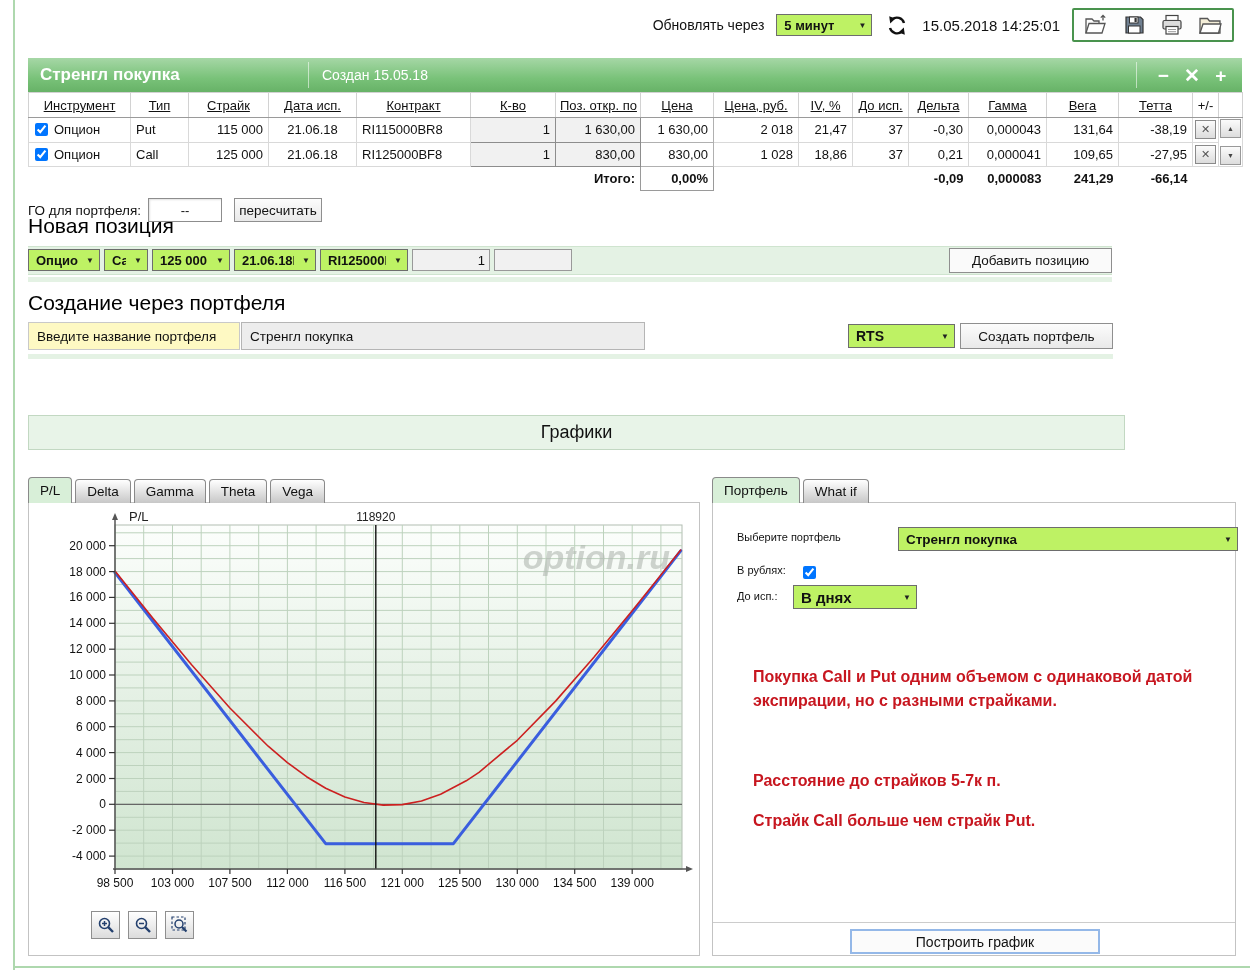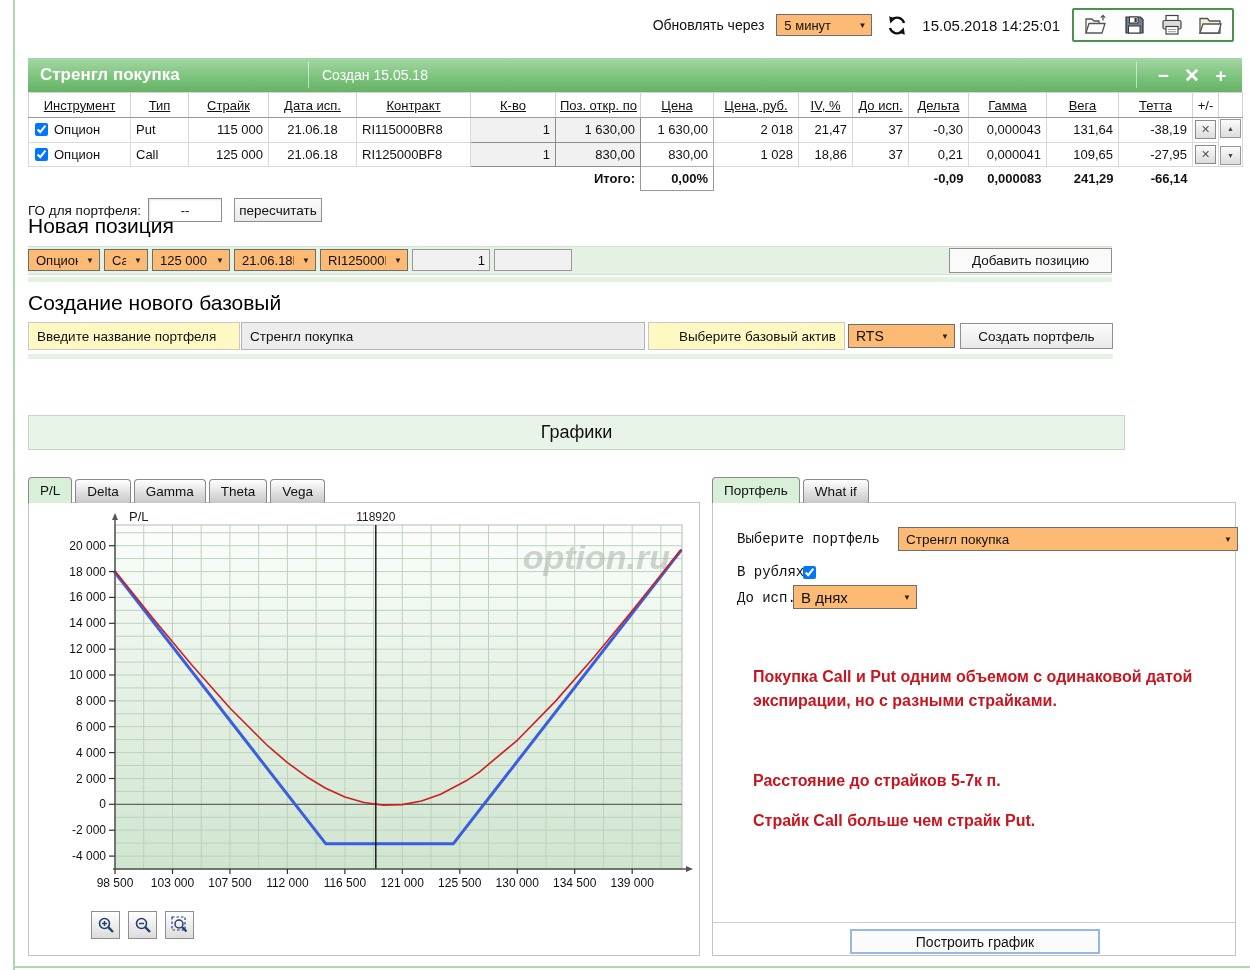--- a/index.html
+++ b/index.html
@@ -4,21 +4,21 @@
 <style>
   html,body{margin:0;padding:0;background:#fff;}
   #app{position:relative;width:1250px;height:970px;background:#fff;
        font-family:"Liberation Sans",sans-serif;color:#111;overflow:hidden;font-size:13px;}
   .left-rule{position:absolute;left:13px;top:0;width:2px;height:970px;background:#aed8ae;}
   .bottom-rule{position:absolute;left:13px;top:966px;width:1237px;height:2px;background:#aed8ae;}
 
   
   .topbar{position:absolute;top:8px;left:600px;right:16px;height:34px;display:flex;align-items:center;justify-content:flex-end;gap:12px;}
   .tb-label{font-size:14px;}
-  .sel{display:flex;align-items:center;justify-content:space-between;background:#fdba74;border:1px solid #6d6d6d;height:22px;padding:0 5px 0 7px;box-sizing:border-box;cursor:default;}
+  .sel{display:flex;align-items:center;justify-content:space-between;background:#bef264;border:1px solid #6d6d6d;height:22px;padding:0 5px 0 7px;box-sizing:border-box;cursor:default;font-weight:bold;}
   .sel .sel-a{font-size:8px;color:#222;margin-left:8px;}
   .tb-sel{width:96px;}
   .refresh-btn{width:26px;height:24px;display:flex;align-items:center;justify-content:center;}
   .dt{font-size:15px;white-space:nowrap;}
   .iconbox{display:flex;align-items:center;gap:14px;border:2px solid #49934d;border-radius:2px;padding:4px 10px;background:#fdfdfd;}
   .fico{display:flex;align-items:center;justify-content:center;width:24px;height:22px;cursor:pointer;}
 
   
   .pf{position:absolute;left:28px;top:58px;width:1214px;}
   .pf-head{height:34px;background:linear-gradient(180deg,#a6d7a6 0%,#79c279 60%,#67b267 100%);
@@ -74,21 +74,21 @@
   .tab.active{background:#d8efd8;height:25px;}
   .panel-box{position:absolute;top:502px;height:454px;border:1px solid #c3c3c3;box-sizing:border-box;background:#fff;}
   #left-box{left:28px;width:672px;}
   #right-box{left:712px;width:524px;}
   #chart-tabs{left:28px;} #right-tabs{left:712px;}
 
   .zoom-btns{position:absolute;left:62px;top:408px;display:flex;gap:8px;}
   .zbtn{width:27px;height:26px;border:1px solid #8f8f8f;background:linear-gradient(#ffffff,#dcdcdc);display:flex;align-items:center;justify-content:center;cursor:pointer;}
 
   
-  .rp-label{position:absolute;font-size:14px;font-family:Liberation Mono, monospace;}
+  .rp-label{position:absolute;font-size:11px;}
   #rp-portfolio-sel{position:absolute;left:185px;top:24px;width:340px;height:24px;font-size:13.5px;}
   #rp-days-sel{position:absolute;left:80px;top:82px;width:124px;height:24px;font-size:15px;}
   .rp-check{position:absolute;left:86px;top:60px;}
   .rp-desc{position:absolute;left:24px;top:146px;width:480px;font-size:16px;font-weight:bold;color:#c7161f;line-height:1.5;}
   .rp-desc p{margin:16px;}
   .rp-desc p.spacer{height:24px;}
   .rp-divider{position:absolute;left:0;right:0;top:419px;border-top:1px solid #ccc;}
   .rp-build{position:absolute;left:137px;top:426px;width:250px;height:25px;background:#fbfbfb;border:2px solid #94b8e8;display:flex;align-items:center;justify-content:center;font-size:14px;cursor:pointer;box-sizing:border-box;}
   svg text{font-family:"Liberation Sans",sans-serif;}
 </style>
@@ -284,25 +284,24 @@
         <span style="overflow:hidden;white-space:nowrap">21.06.18М</span>
         <span class="sel-a">▼</span>
       </div>
       <div class="sel" style="left: 292px; width: 88px;">
         <span style="overflow:hidden;white-space:nowrap">RI125000BF8</span>
         <span class="sel-a">▼</span>
       </div>
     </div>
   <div class="strip" style="top:277px;width:1084px;"></div>
 
-  <div class="h2" style="top:291px;">Создание нового базовый</div>
+  <div class="h2" style="top:291px;">Создание через портфеля</div>
   <div class="cp-row">
     <div class="cp-cell" style="left:0;width:212px;">Введите название портфеля</div>
     <div class="cp-cell cp-input" style="left:213px;width:404px;">Стренгл покупка</div>
-    <div class="cp-cell" style="left:620px;width:197px;justify-content:flex-end;">Выберите базовый актив</div>
     <div class="sel" style="left:820px;width:107px;">
       <span>RTS</span>
       <span class="sel-a">▼</span>
     </div>
     <div class="btn cp-btn" style="left:932px;width:153px;">Создать портфель</div>
   </div>
   <div class="strip" style="top:354px;width:1085px;"></div>
 
   <div class="charts-bar">Графики</div>
 

